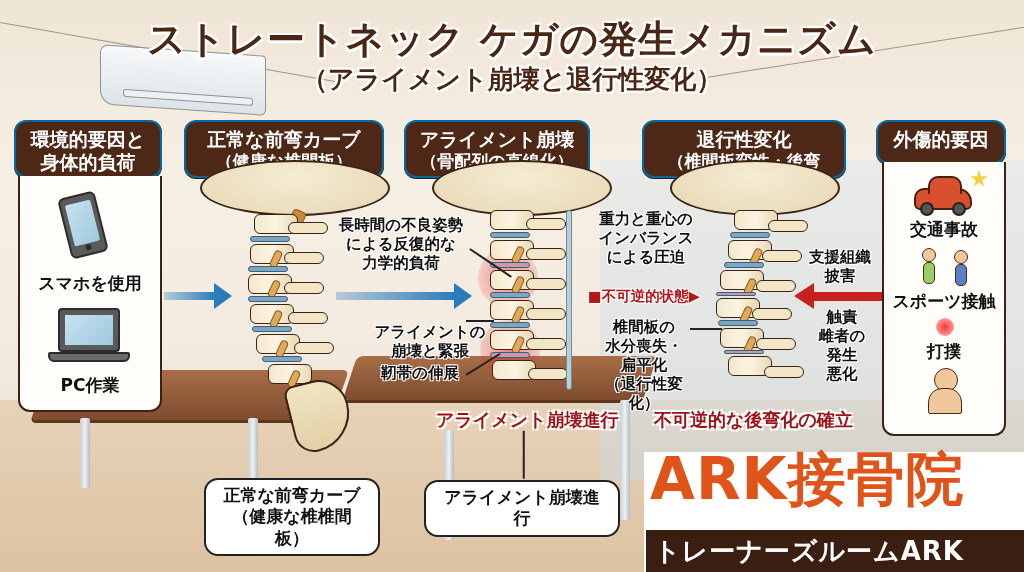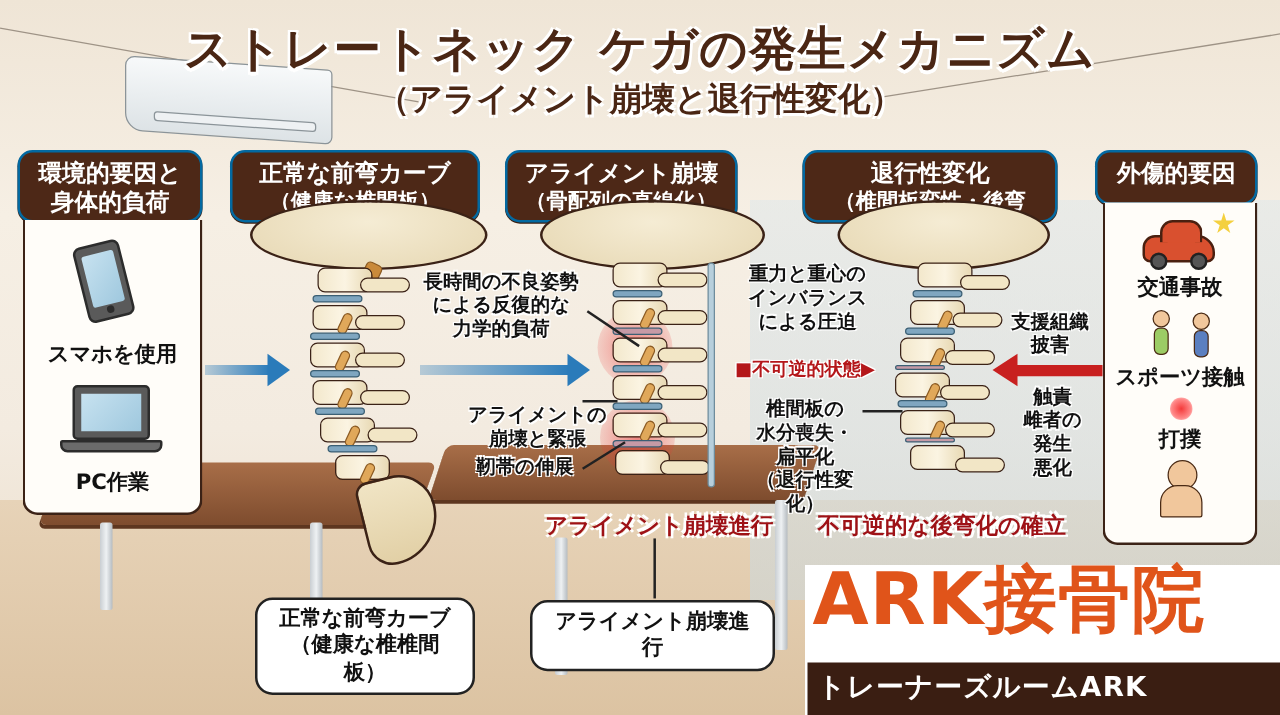--- a/index.html
+++ b/index.html
@@ -70,21 +70,21 @@
   .arrow-red::before { content:""; position:absolute; left:-18px; top:-9px; border-right:20px solid #c8201f; border-top:13px solid transparent; border-bottom:13px solid transparent; }
 
   .callout { position:absolute; background:#fff; border:2px solid #222; border-radius:14px; text-align:center; font-weight:bold; font-size:17px; line-height:1.25; padding:5px 10px; color:#111; }
 
   .red-caption { position:absolute; font-weight:bold; font-size:18px; color:#9e1116;
     text-shadow: 2px 2px 0 #fff, -2px -2px 0 #fff, 2px -2px 0 #fff, -2px 2px 0 #fff; }
 
   
   .brand-box { position:absolute; left:644px; top:452px; width:380px; height:120px; background:#fff; }
   .brand-name { position:absolute; left:650px; top:450px; width:374px; font-size:58px; font-weight:bold; color:#e0541a; letter-spacing:1px; line-height:1; }
-  .brand-sub { position:absolute; left:646px; top:530px; width:378px; height:42px; background:#3a1e12; color:#fff; font-size:22px; font-weight:bold; line-height:42px; padding-left:8px; letter-spacing:1px; }
+  .brand-sub { position:absolute; left:646px; top:530px; width:378px; height:42px; background:#3a1e12; color:#fff; font-size:26px; font-weight:bold; line-height:42px; padding-left:8px; letter-spacing:1px; }
 
   
   .phone { position:absolute; width:38px; height:62px; background:#5a5a5a; border:2px solid #2c2c2c; border-radius:6px; transform:rotate(-14deg); }
   .phone::before { content:""; position:absolute; left:4px; top:6px; width:26px; height:42px; background:linear-gradient(135deg,#c7e2f0,#9fc8de); border-radius:2px; }
   .phone::after { content:""; position:absolute; left:14px; bottom:3px; width:6px; height:6px; border-radius:50%; background:#2c2c2c; }
   .laptop-screen { position:absolute; width:62px; height:44px; background:#5a5a5a; border:2px solid #2c2c2c; border-radius:4px; }
   .laptop-screen::before { content:""; position:absolute; left:5px; top:5px; width:48px; height:30px; background:linear-gradient(135deg,#c7e2f0,#9fc8de); }
   .laptop-base { position:absolute; width:82px; height:10px; background:#6b6b6b; border:2px solid #2c2c2c; border-radius:2px 2px 6px 6px; }
 
   .car { position:absolute; width:58px; height:22px; background:#d9502f; border:2px solid #4a2010; border-radius:10px 14px 6px 6px; }

